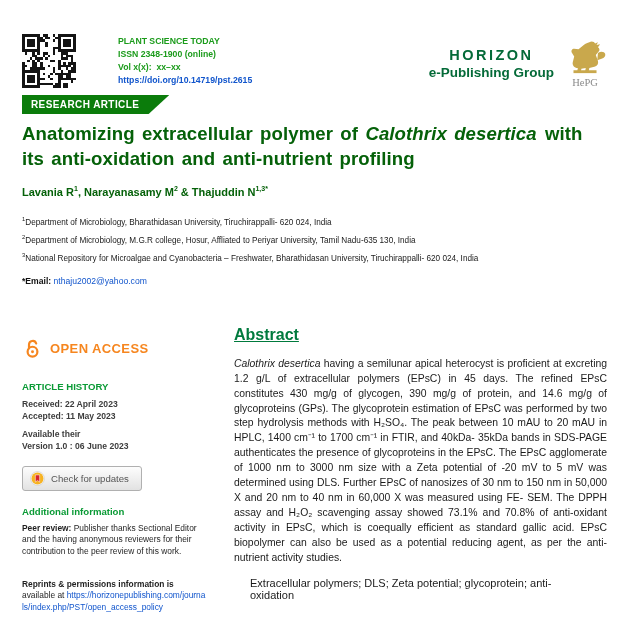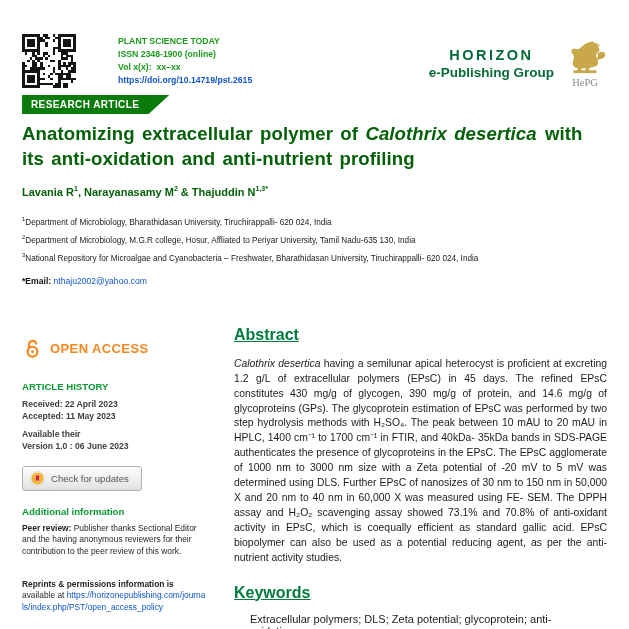--- a/index.html
+++ b/index.html
@@ -365,18 +365,17 @@
 
       <h3 class="side-h mt2">Additional information</h3>
       <p class="side-p"><b>Peer review: </b><span>Publisher thanks Sectional Editor and the having anonymous reviewers for their contribution to the peer review of this work.</span></p>
       <p class="side-p sp"><b>Reprints &amp; permissions information is </b><span>available at </span><a class="link brk">https://horizonepublishing.com/journals/index.php/PST/open_access_policy</a></p>
       
     </aside>
 
     <main class="rightcol">
       <h2 class="main-h">Abstract</h2>
       <p class="abstract"><i>Calothrix desertica</i><span> having a semilunar apical heterocyst is proficient at excreting 1.2 g/L of extracellular polymers (EPsC) in 45 days. The refined EPsC constitutes 430 mg/g of glycogen, 390 mg/g of protein, and 14.6 mg/g of glycoproteins (GPs). The glycoprotein estimation of EPsC was performed by two step hydrolysis methods with H₂SO₄. The peak between 10 mAU to 20 mAU in HPLC, 1400 cm⁻¹ to 1700 cm⁻¹ in FTIR, and 40kDa- 35kDa bands in SDS-PAGE authenticates the presence of glycoproteins in the EPsC. The EPsC agglomerate of 1000 nm to 3000 nm size with a Zeta potential of -20 mV to 5 mV was determined using DLS. Further EPsC of nanosizes of 30 nm to 150 nm in 50,000 X and 20 nm to 40 nm in 60,000 X was measured using FE- SEM. The DPPH assay and H₂O₂ scavenging assay showed 73.1% and 70.8% of anti-oxidant activity in EPsC, which is coequally efficient as standard gallic acid. EPsC biopolymer can also be used as a potential reducing agent, as per the anti-nutrient activity studies.</span></p>
-      <h2 class="main-h kw">Keywords</h2>
       <p class="keywords">Extracellular polymers; DLS; Zeta potential; glycoprotein; anti-oxidation</p>
     </main>
 
   </div>
 </div>
 
 </body></html>

